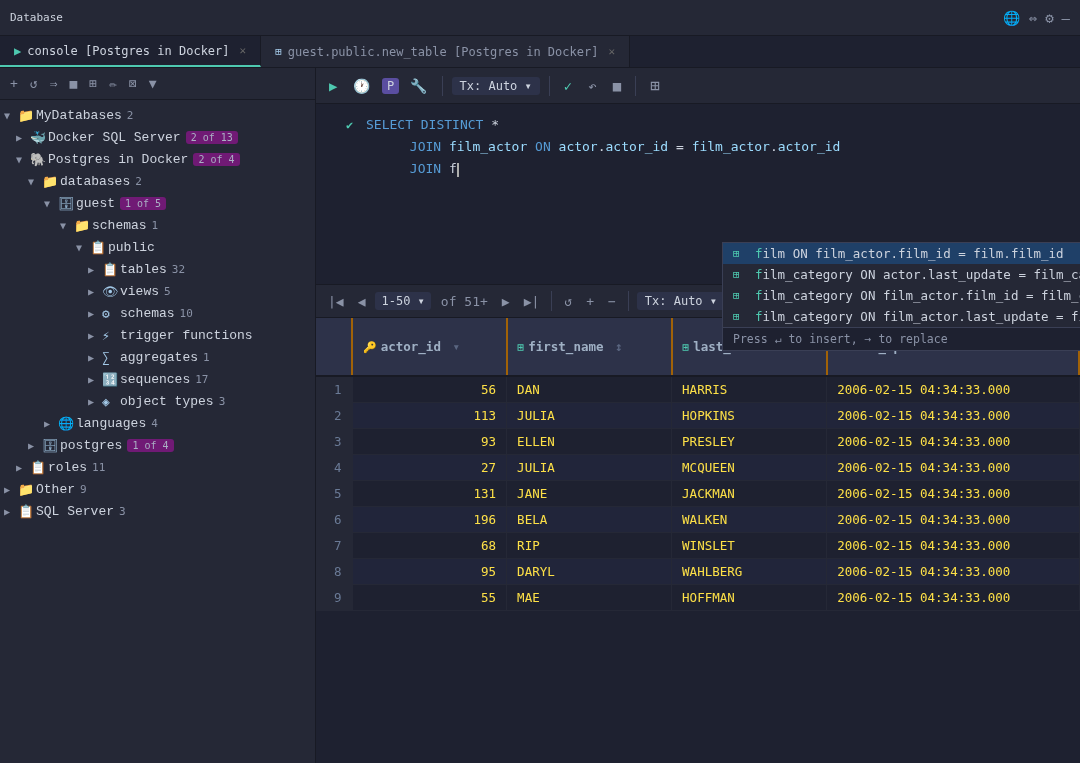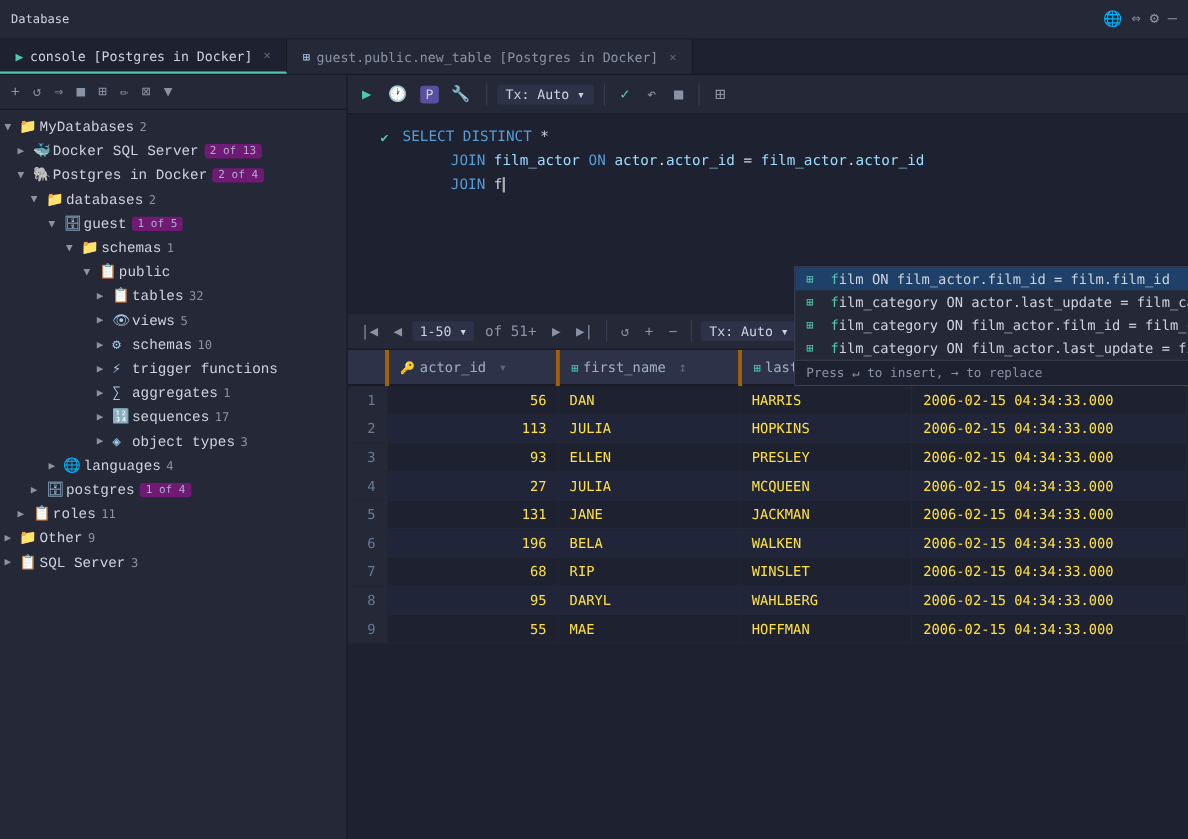--- a/index.html
+++ b/index.html
@@ -321,26 +321,26 @@
       overflow: auto;
     }
     .data-table {
       width: 100%;
       border-collapse: collapse;
       font-size: 12.5px;
     }
     .data-table th {
       background: #2d3249;
       color: #9fb0c4;
-      padding: 8px 10px;
+      padding: 21px 10px;
       text-align: left;
-      border-right: 4px solid #a16207;
+      border-right: 2px solid #a16207;
       border-bottom: 2px solid #181a24;
       white-space: nowrap;
-      font-weight: normal;
+      font-weight: bold;
       position: sticky;
       top: 0;
       z-index: 2;
     }
     .data-table th .col-icon {
       color: #4ec9b0;
       margin-right: 4px;
       font-size: 11px;
     }
     .data-table th .sort-icon {

